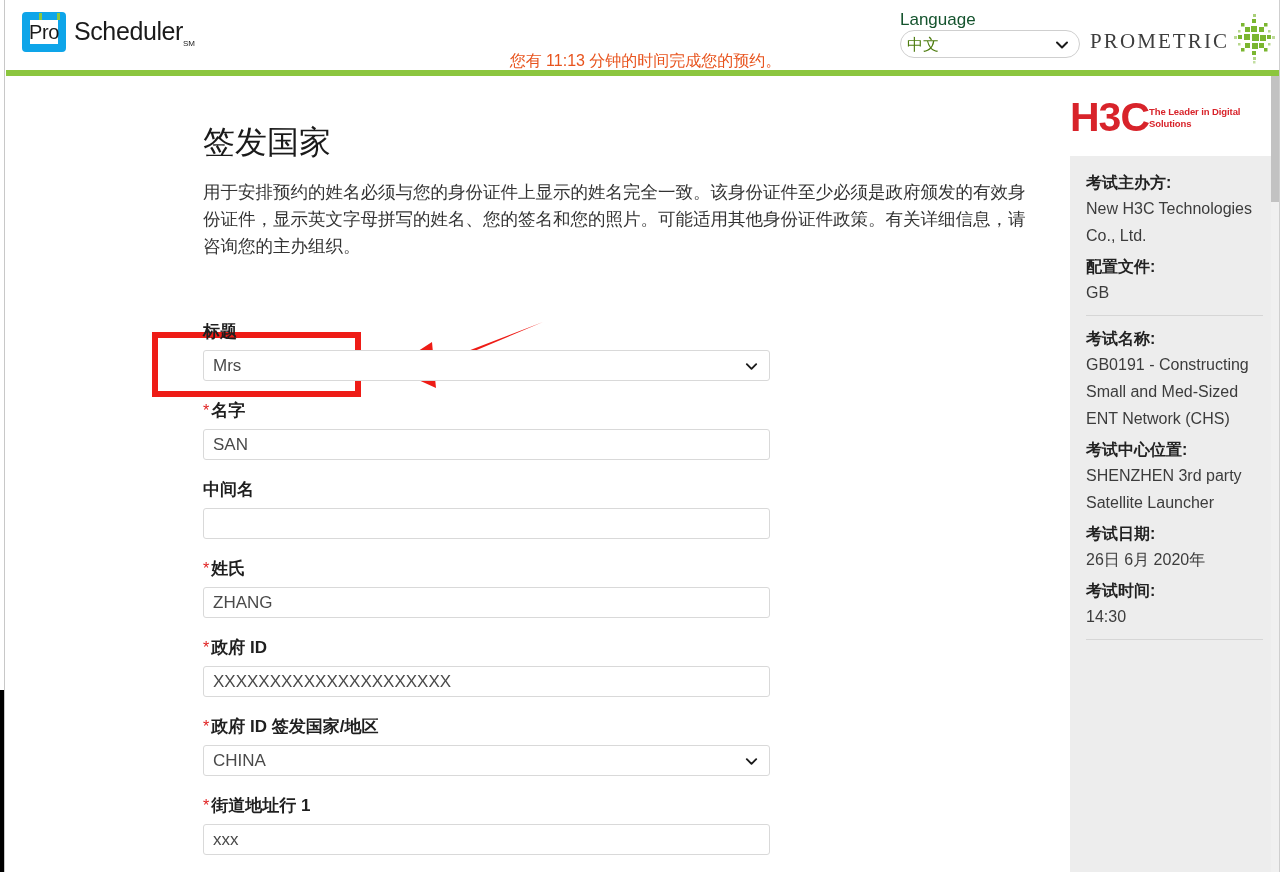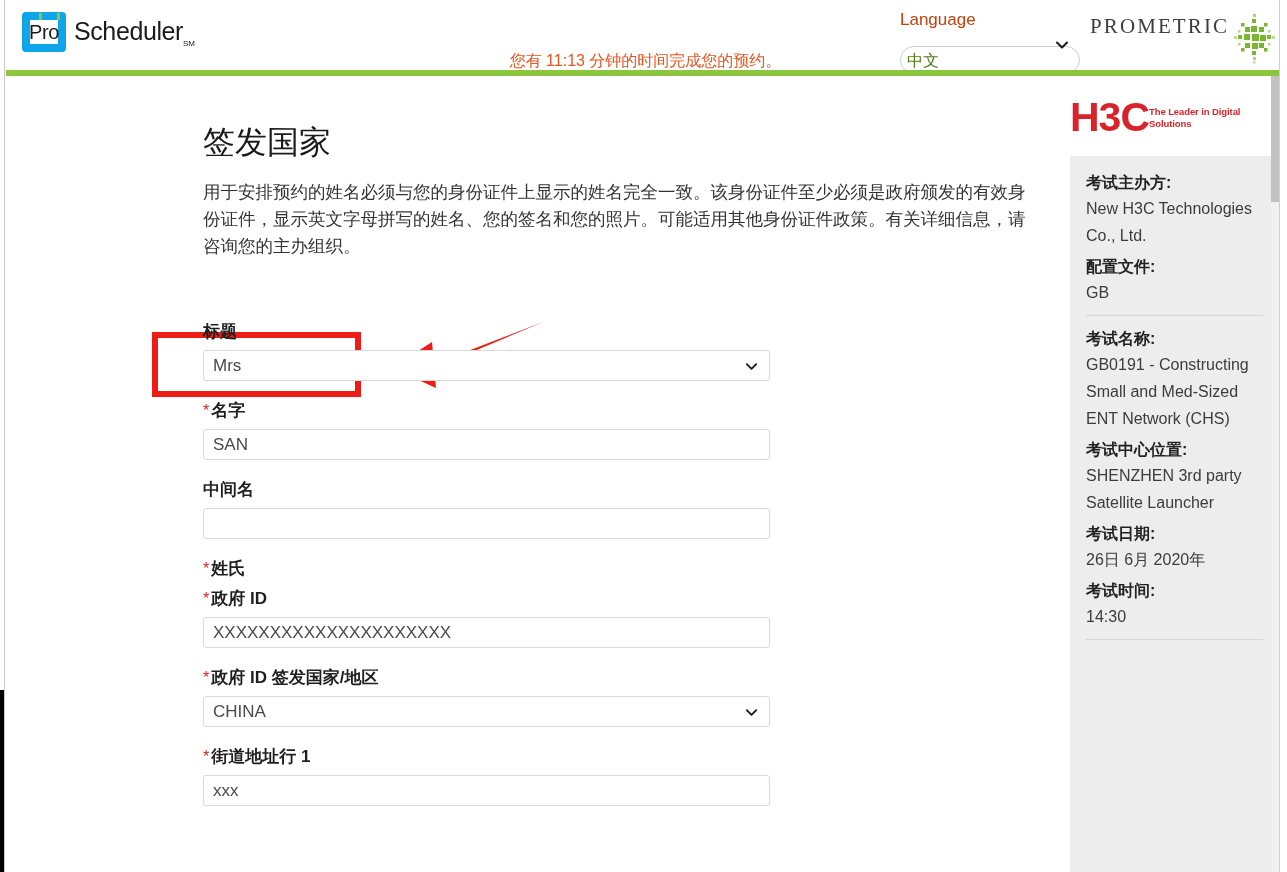--- a/index.html
+++ b/index.html
@@ -89,23 +89,23 @@
   }
 
   
   #language-group {
     position: absolute;
     left: 894px; top: 10px;
     width: 180px;
   }
   #language-label {
     font-size: 17px;
-    color: #c2410c;
+    color: #14532d;
     display: block;
-    margin-bottom: 16px;
+    margin-bottom: 0;
     line-height: 20px;
   }
   #language-select {
     width: 180px;
     height: 28px;
     font-size: 16px;
     font-family: "Liberation Sans", sans-serif;
     color: #4d7c0f;
     background: #ffffff;
     border: 1px solid #cfcfcf;
@@ -120,20 +120,21 @@
     position: absolute;
     right: 10px; top: 27px;
     pointer-events: none;
   }
 
   
   #prometric-logo {
     position: absolute;
     left: 1084px; top: 14px;
     display: flex;
+    align-items: center;
   }
   #prometric-word {
     font-family: "Liberation Serif", serif;
     font-size: 21px;
     letter-spacing: 2.1px;
     color: #3d3d3d;
     font-weight: 400;
   }
   #prometric-star {
     margin-left: 2px;
@@ -458,20 +459,21 @@
       <label class="field-label">
         <span>中间名</span>
       </label>
       <input class="field-input" type="text" value="" style="">
     </div>
 
     <div class="field">
       <label class="field-label">
         <span class="req-star">*</span><span>姓氏</span>
       </label>
+      <input class="field-input" type="text" value="ZHANG" style="">
     </div>
 
     <div class="field">
       <label class="field-label">
         <span class="req-star">*</span><span>政府 ID</span>
       </label>
       <input class="field-input" type="text" value="XXXXXXXXXXXXXXXXXXXXX" style="">
     </div>
 
     <div class="field">

